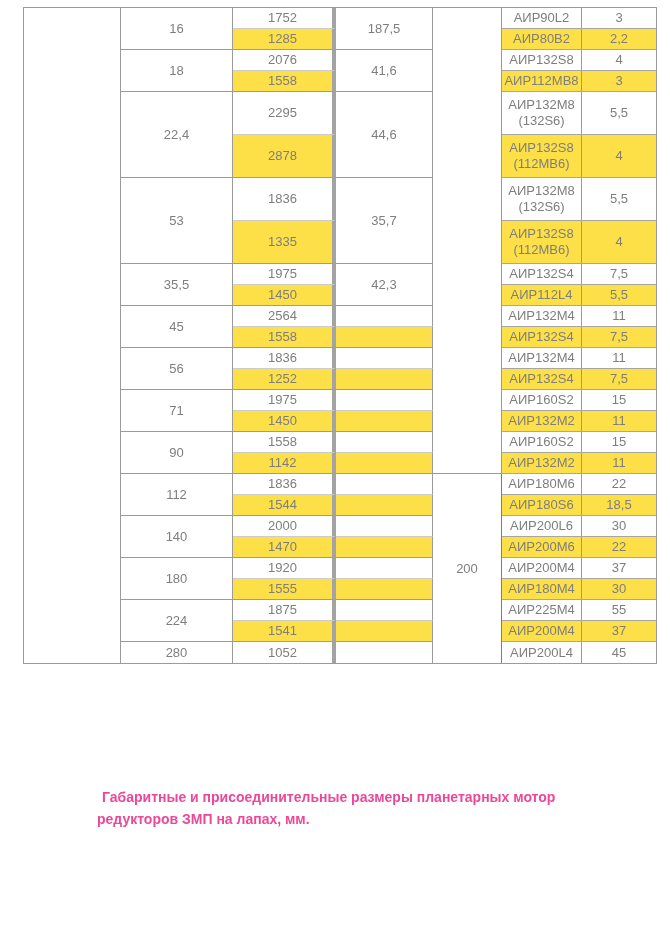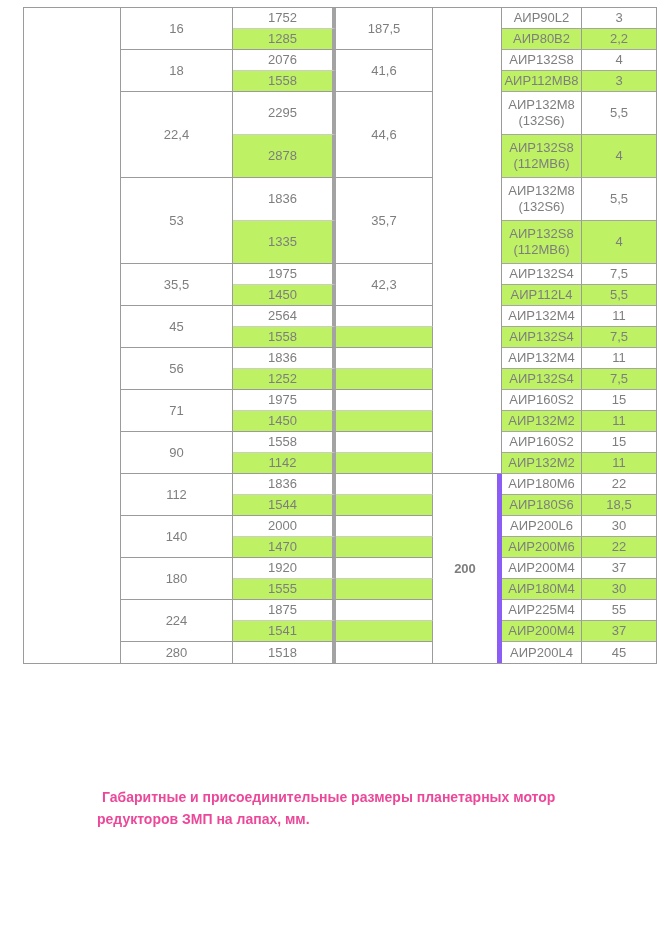--- a/index.html
+++ b/index.html
@@ -32,25 +32,25 @@
     line-height: 16px;
     overflow: hidden;
   }
   td.c1    { border-right: 1px solid #9b9b9b; }
   td.ratio { border-right: 1px solid #9b9b9b; border-bottom: 1px solid #9b9b9b; }
   td.val   { border-right: 4px solid #a3a3a3; border-bottom: 1px solid #cdcdcd; }
   td.coef  { border-right: 1px solid #9b9b9b; border-bottom: 1px solid #9b9b9b; }
   td.c4e   { border-right: 1px solid #9b9b9b; border-bottom: 1px solid #cdcdcd; }
   td.gend  { border-bottom-color: #9b9b9b; }
   td.sp1   { border-right: 1px solid #9b9b9b; border-bottom: 1px solid #9b9b9b; }
-  td.sp2   { border-right: 5px solid #8b5cf6; font-weight: bold; }
+  td.sp2   { border-right: 1px solid #8b5cf6; }
   td.motor { border-right: 1px solid #9b9b9b; border-bottom: 1px solid #a6a6a6; word-break: break-all; margin-top: 35px; }
   td.power { border-bottom: 1px solid #a6a6a6; }
   td.nb    { border-bottom: none; }
-  td.sh    { background: #bef264; }
+  td.sh    { background: #fde047; }
   .caption {
     position: absolute;
     left: 97px;
     top: 786px;
     width: 516px;
     font-size: 14px;
     font-weight: bold;
     color: #ec4899;
     line-height: 22px;
     text-indent: 5px;
@@ -248,21 +248,21 @@
       </tr>
       <tr class="r21">
         <td class="cell val gend sh">1541</td>
         <td class="cell c4e gend sh"></td>
         <td class="cell motor sh">АИР200М4</td>
         <td class="cell power sh">37</td>
       </tr>
 
       <tr class="r21">
         <td class="cell ratio nb">280</td>
-        <td class="cell val nb">1518</td>
+        <td class="cell val nb">1052</td>
         <td class="cell c4e nb"></td>
         <td class="cell motor nb">АИР200L4</td>
         <td class="cell power nb">45</td>
       </tr>
     </tbody>
   </table>
 
   <div class="caption">Габаритные и присоединительные размеры планетарных мотор редукторов ЗМП на лапах, мм.</div>
 
 </div>

